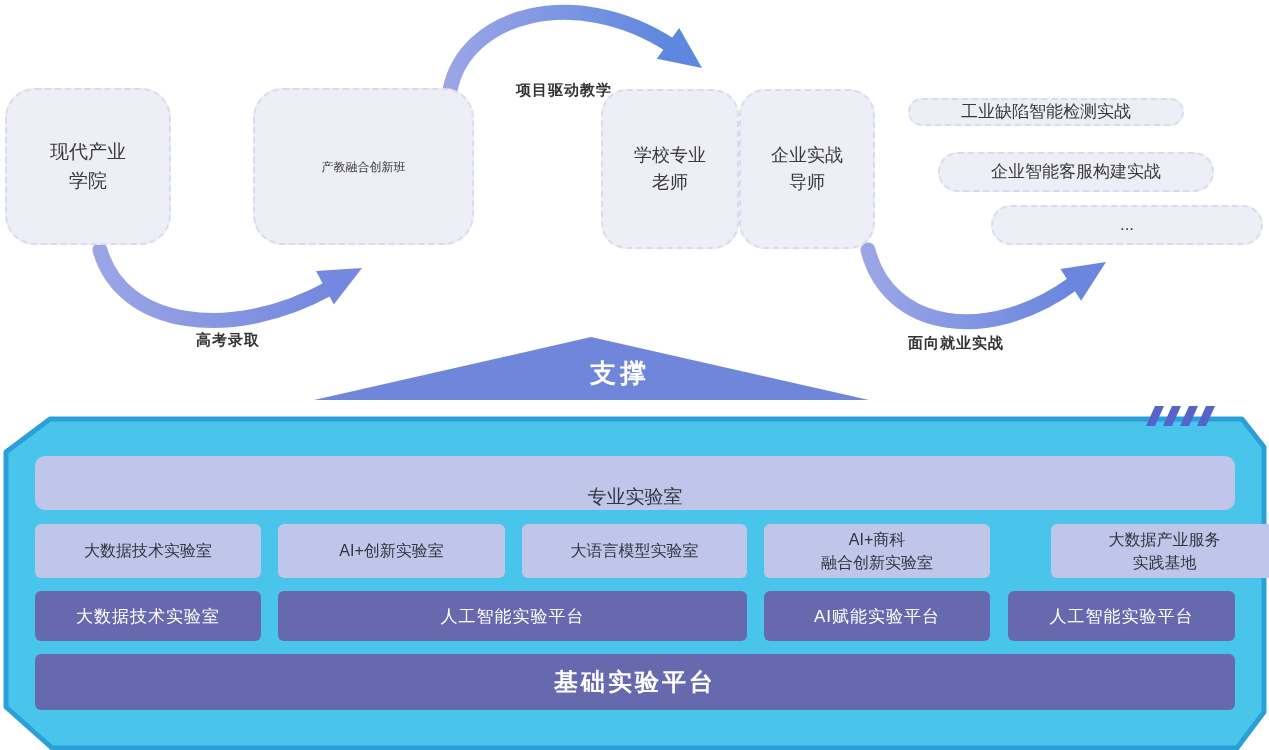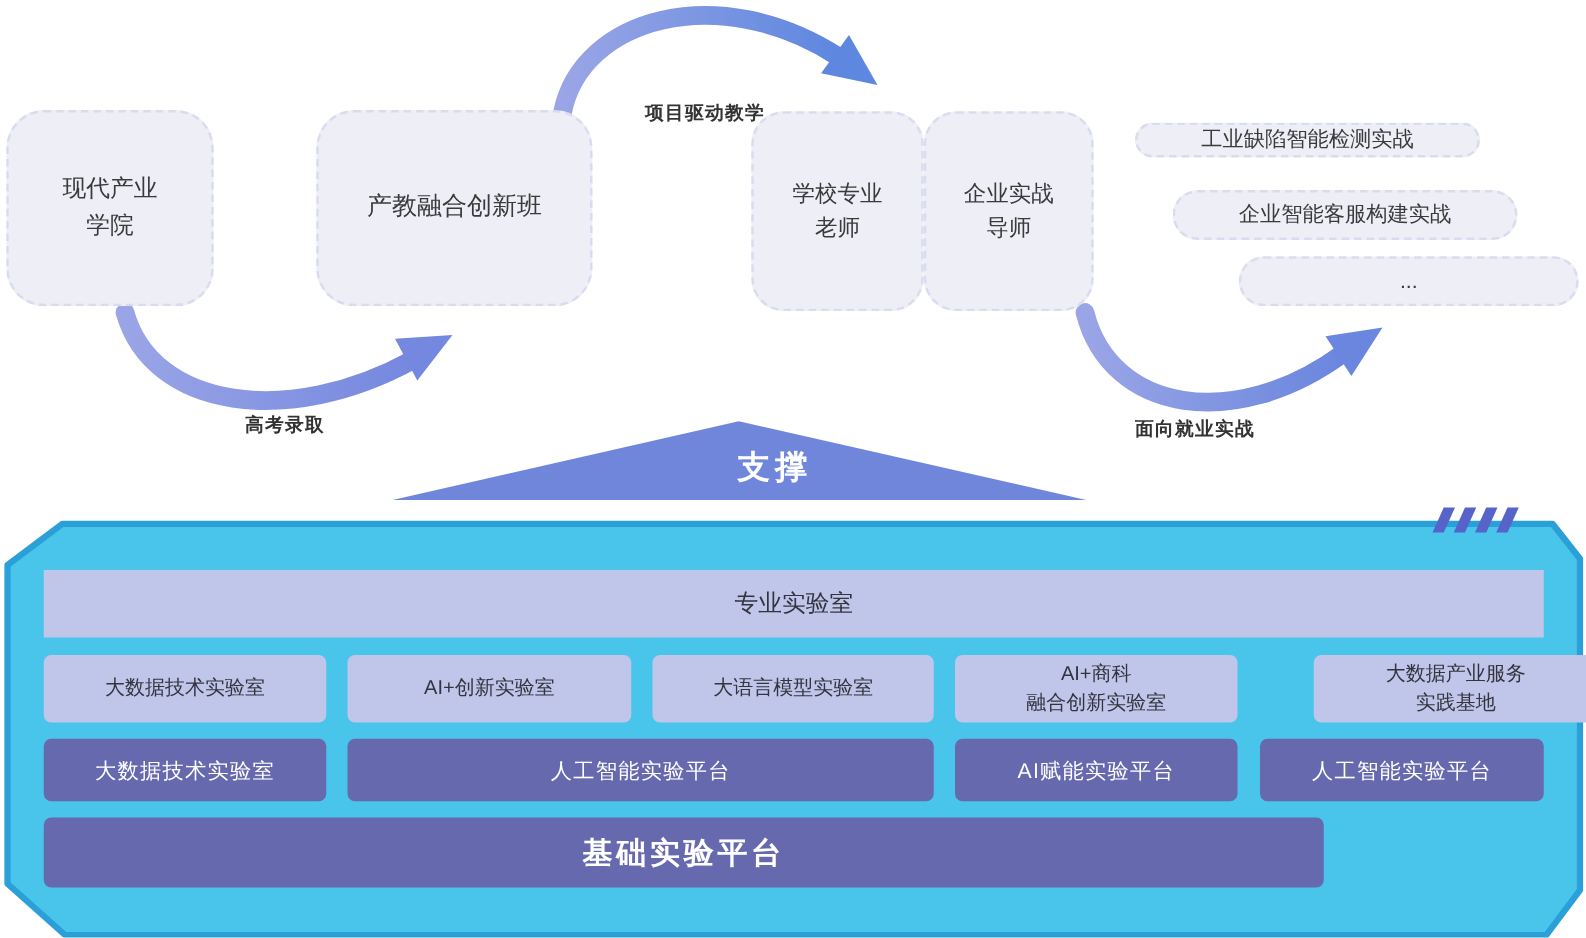--- a/index.html
+++ b/index.html
@@ -27,22 +27,22 @@
     text-align:center;letter-spacing:1px;margin-top:44px;
   }
 
   .support-label{
     position:absolute;color:#ffffff;font-size:26px;font-weight:700;
     letter-spacing:4px;text-align:center;
   }
 
   
   .bar-light{
-    position:absolute;background:#BFC6EA;border-radius:0;
-    display:flex;align-items:center;justify-content:center;
+    position:absolute;background:#BFC6EA;border-radius:10px;
+    display:flex;align-items:flex-end;justify-content:center;
     color:#33343f;font-size:19px;
   }
   .lab-box{
     position:absolute;background:#BFC6EA;border-radius:6px;
     display:flex;align-items:center;justify-content:center;text-align:center;
     color:#33343f;font-size:16px;
   }
   .lab-box .lbl{white-space:pre-line;line-height:1.45;}
   .plat-box{
     position:absolute;background:#6769AF;border-radius:6px;
@@ -105,21 +105,21 @@
         <polygon points="-42,-19 0,0 -42,19" fill="#6A86DE"></polygon>
       </g>
   </g>
 </svg>
 
 <div class="dash-box big-r" style="left:5px;top:88px;width:166px;height:157px;font-size:19px;">
   <span class="lbl">现代产业
 学院</span>
 </div>
 
-<div class="dash-box big-r" style="left:253px;top:88px;width:221px;height:157px;font-size:20px;font-family:Liberation Mono, monospace;">
+<div class="dash-box big-r" style="left:253px;top:88px;width:221px;height:157px;font-size:12px;">
   <span class="lbl">产教融合创新班</span>
 </div>
 
 <div class="dash-box mid-r" style="left:601px;top:89px;width:138px;height:160px;font-size:18px;">
   <span class="lbl">学校专业
 老师</span>
 </div>
 
 <div class="dash-box mid-r" style="left:739px;top:89px;width:136px;height:160px;font-size:18px;">
   <span class="lbl">企业实战
@@ -170,15 +170,15 @@
 <div class="plat-box" style="left:278px;top:591px;width:469px;height:50px;">
   <span>人工智能实验平台</span>
 </div>
 <div class="plat-box" style="left:764px;top:591px;width:226px;height:50px;">
   <span>AI赋能实验平台</span>
 </div>
 <div class="plat-box" style="left:1008px;top:591px;width:227px;height:50px;">
   <span>人工智能实验平台</span>
 </div>
 
-<div class="bar-base" style="left:35px;top:654px;width:1024px;height:56px;">
+<div class="bar-base" style="left:35px;top:654px;width:1200px;height:56px;">
   <span>基础实验平台</span>
 </div>
 
 </body></html>

